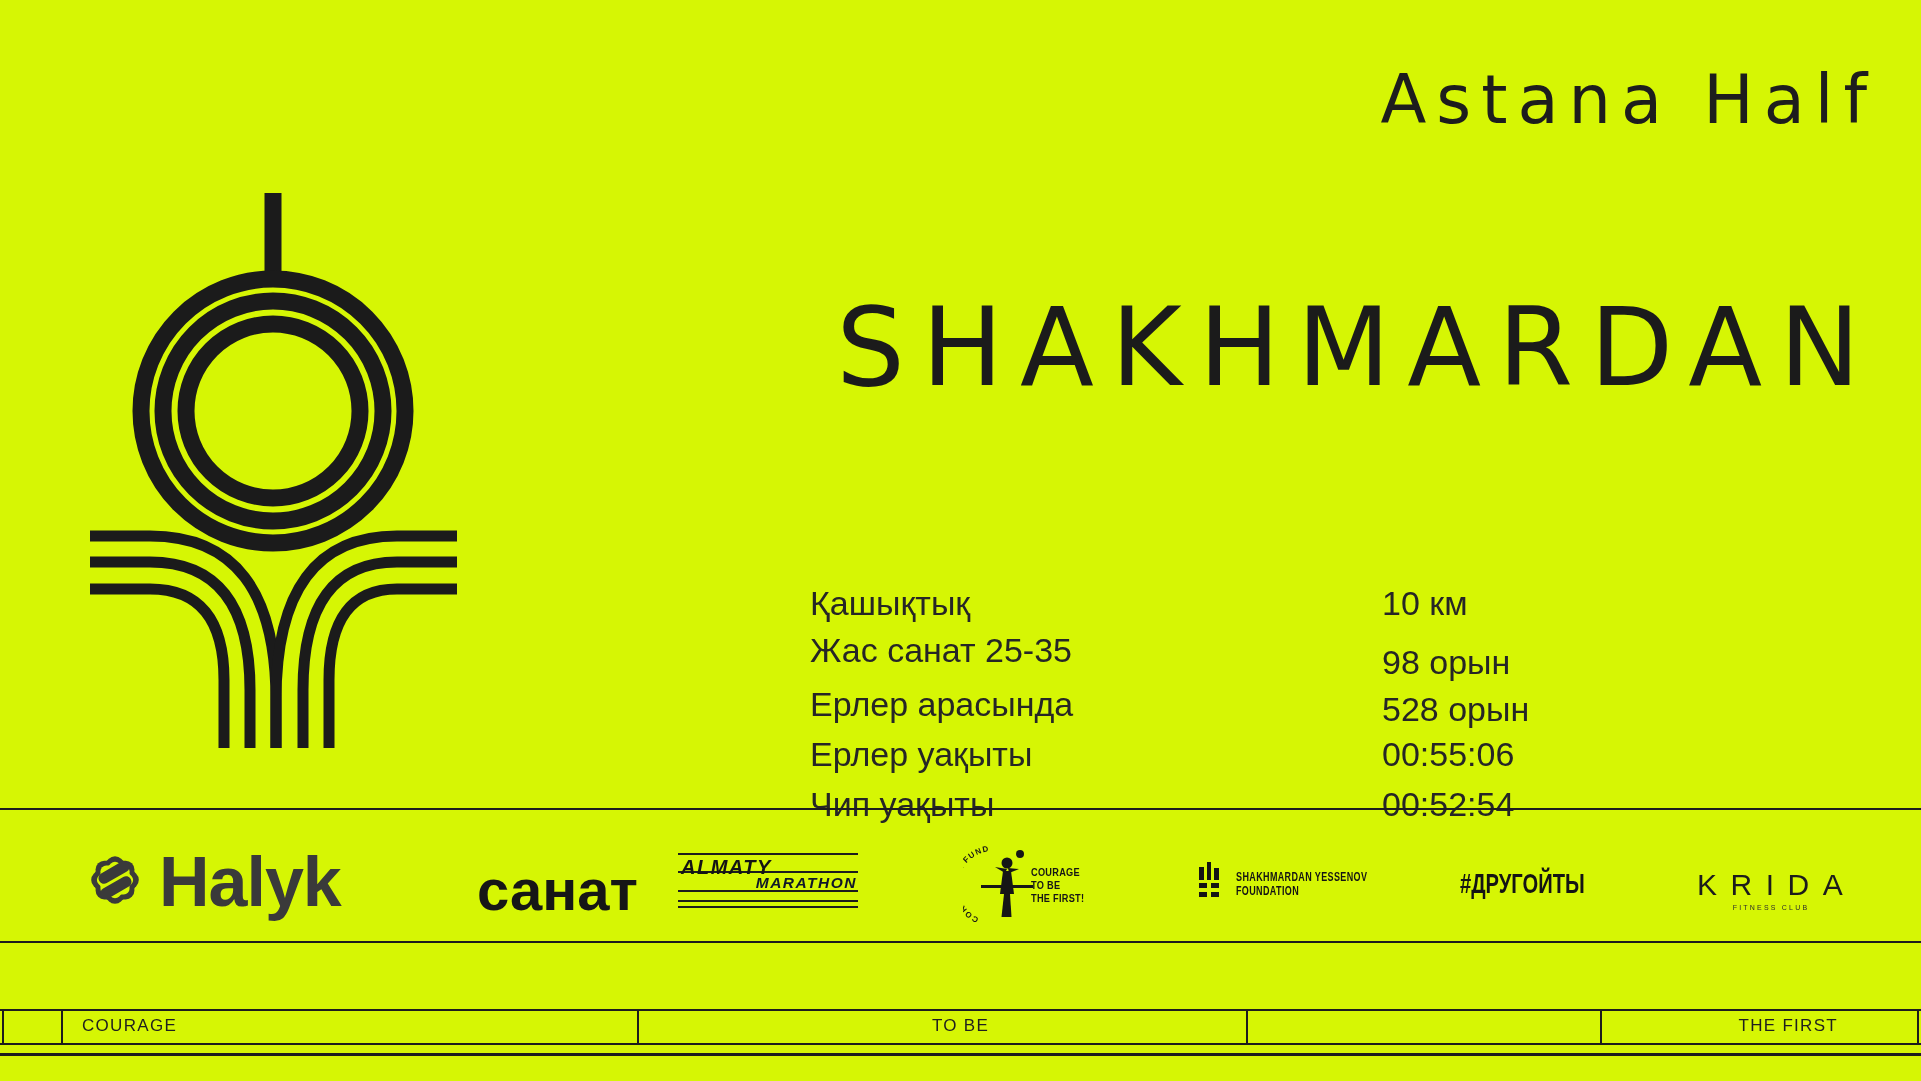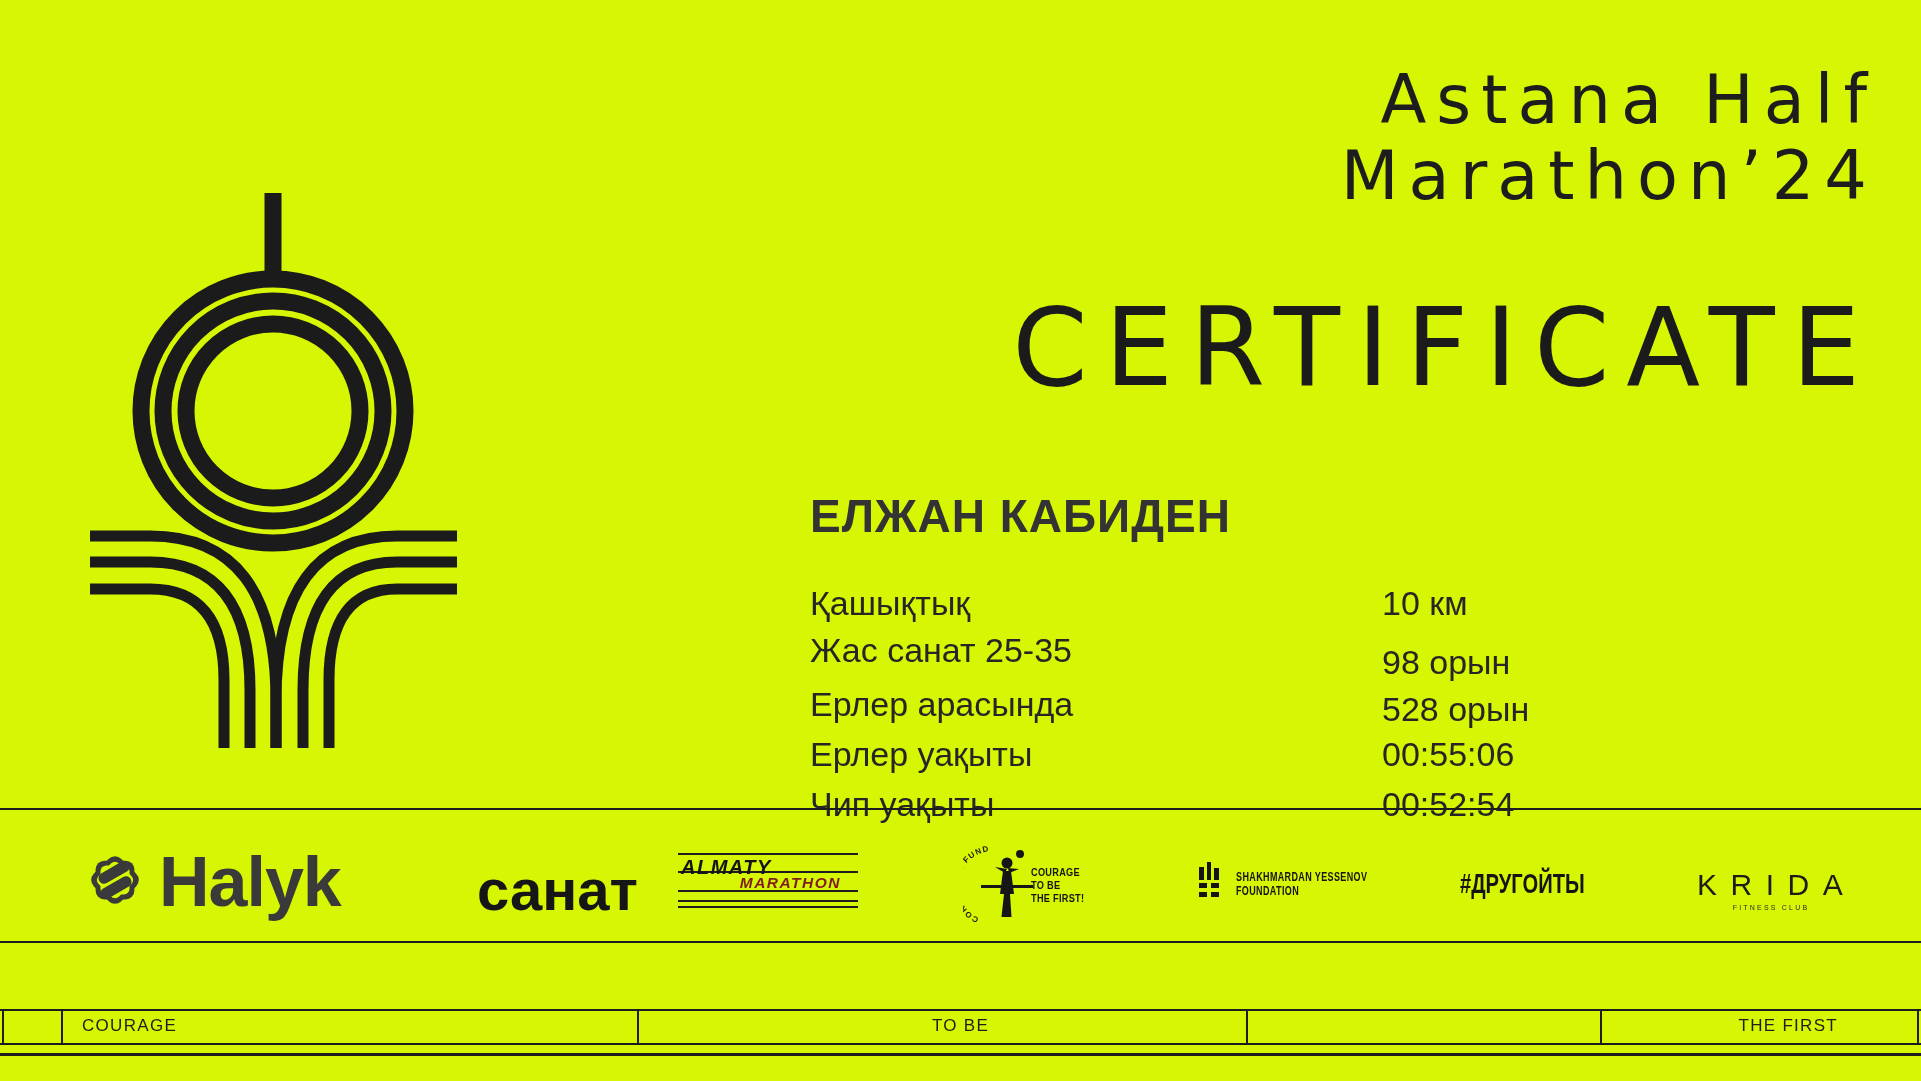--- a/index.html
+++ b/index.html
@@ -27,21 +27,21 @@
   }
   .row-label{left:810px;font-size:34px;color:#262626;white-space:nowrap;}
   .row-value{left:1382px;font-size:34px;color:#262626;white-space:nowrap;}
   
   .hline{left:0;width:1921px;background:#1d1d1d;}
   .halyk-word{left:159px;top:842px;font-size:70px;font-weight:700;letter-spacing:-1px;color:#3a3a3a;text-align:right;}
   .asu-word{left:477px;top:856px;font-size:58px;font-weight:700;color:#161616;}
   .almaty{left:678px;top:853px;width:180px;height:60px;}
   .almaty .ln{position:absolute;left:0;width:180px;height:2px;background:#1d1d1d;}
   .almaty .t1{position:absolute;left:3px;top:3px;font-size:20px;font-weight:700;font-style:italic;letter-spacing:1.5px;color:#141414;}
-  .almaty .t2{position:absolute;right:17px;top:21px;font-size:15.5px;font-weight:700;font-style:italic;letter-spacing:1.5px;color:#7f1d1d;}
+  .almaty .t2{position:absolute;right:1px;top:21px;font-size:15.5px;font-weight:700;font-style:italic;letter-spacing:1.5px;color:#0f172a;}
   .courage-lines{left:1031px;top:866px;font-size:10px;font-weight:600;line-height:13px;color:#161616;
     transform:scaleX(.92);transform-origin:left top;letter-spacing:.3px;white-space:nowrap;}
   .yess-mark{left:1199px;top:861px;width:20px;height:38px;}
   .yess-mark div{position:absolute;background:#141414;}
   .yess-text{left:1236px;top:871px;font-size:12px;font-weight:700;line-height:13.5px;color:#141414;
     transform:scaleX(.75);transform-origin:left top;letter-spacing:.5px;white-space:nowrap;}
   .drugoity{left:1460px;top:868px;font-size:28px;font-weight:800;color:#141414;
     transform:scaleX(.72);transform-origin:left top;letter-spacing:0;white-space:nowrap;}
   .krida{left:1697px;top:868px;width:160px;text-align:left;}
   .krida .k1{font-size:30px;font-weight:400;letter-spacing:13.5px;color:#1c1c1c;white-space:nowrap;}
@@ -67,25 +67,23 @@
         <path d="M90 589 H150 Q224 589 224 680 V748"></path>
         <path d="M457 536 H397 Q276 536 276 700 V748"></path>
         <path d="M457 562 H397 Q303 562 303 690 V748"></path>
         <path d="M457 589 H397 Q329 589 329 680 V748"></path>
       </g>
     </g>
   </svg>
 
   <div class="abs event-title">
     <div>Astana Half</div>
-    <div>Marathon’24</div>
   </div>
-  <div class="abs cert-heading">CERTIFICATE</div>
+  <div class="abs cert-heading">SHAKHMARDAN</div>
 
-  <div class="abs participant-name">ЕЛЖАН КАБИДЕН</div>
 
   <div class="abs row-label" style="top:584px">Қашықтық</div>
   <div class="abs row-value" style="top:584px">10 км</div>
 
   <div class="abs row-label" style="top:631px">Жас санат 25-35</div>
   <div class="abs row-value" style="top:643px">98 орын</div>
 
   <div class="abs row-label" style="top:685px">Ерлер арасында</div>
   <div class="abs row-value" style="top:690px">528 орын</div>
 

